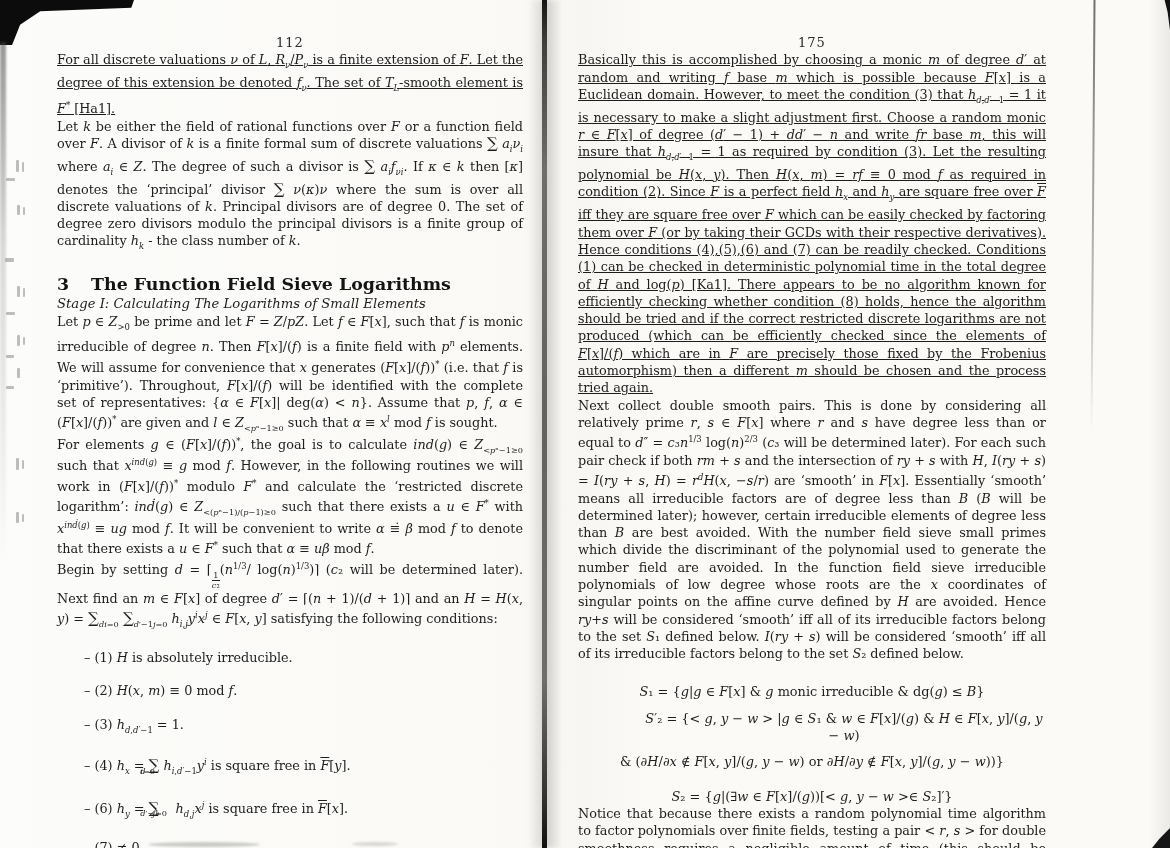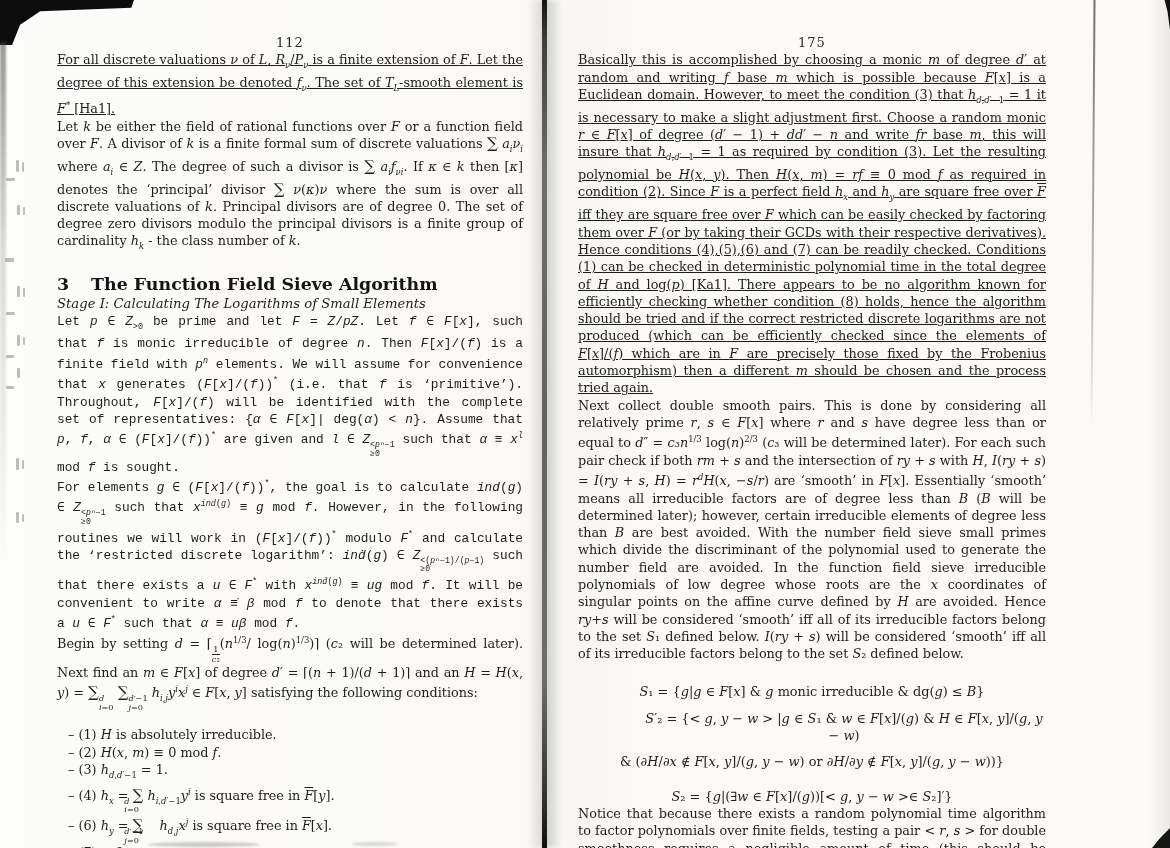--- a/index.html
+++ b/index.html
@@ -11,38 +11,38 @@
   }
   .page { position:absolute; font-size:12.8px; line-height:17.3px; color:#1d1d1d; text-align:justify; }
   .page p { margin:0; }
   .pagenum { text-align:center; font-size:13px; letter-spacing:1px; color:#2a2a2a; }
   #left-page  { left:57px;  top:34px; width:466px; }
   #right-page { left:578px; top:34px; width:468px; }
 
   .p1 { margin-top:18px;text-decoration:underline; }
   .mt14 { margin-top:14px; }
   .mt16 { margin-top:16px; }
-  .mt17 { margin-top:17px;font-family:Liberation Mono, monospace; }
+  .mt17 { margin-top:17px; }
   .mt22 { margin-top:22px; }
   .mt26 { margin-top:26px; }
 
   .sec-heading { display:flex; gap:22px; margin-top:18px; font-weight:bold; font-size:17.4px; line-height:22px; color:#141414; text-align:left; }
   .stage { font-style:italic; font-size:13.2px; text-align:left; }
 
   .cond { margin-top:15px; }
-  .cond p { margin:0; padding-left:30px; text-indent:-19px; text-align:left; }
+  .cond p { margin:16px; padding-left:30px; text-indent:-19px; text-align:left; }
 
   .eq { text-align:center; font-size:12.9px; }
   .eq-s1 { margin-top:20px; }
   .eq-s2p1 { margin-top:10px; padding-left:64px; }
   .eq-s2p2 { margin-top:9px; }
   .eq-s2 { margin-top:17px; }
 
   sup, sub { font-size:0.66em;text-align:center; }
-  .ss { display:inline-flex; flex-direction:column; vertical-align:-0.45em; font-size:8.2px; line-height:8.6px; text-align:left; }
+  .ss { display:inline-flex; flex-direction:row; vertical-align:-0.45em; font-size:8.2px; line-height:8.6px; text-align:left; }
   .frac { display:inline-flex; flex-direction:column; vertical-align:-0.45em; font-size:8.2px; line-height:8.8px; text-align:center; }
   .frac > span:first-child { border-bottom:0.8px solid #222; padding:0 1px; }
   .sum { font-size:1.18em; line-height:1; }
   .ol { text-decoration:overline; }
 
   
   .artifact { position:absolute; }
   .corner-tl { left:0; top:0; width:134px; height:45px; background:#0c0c0c;
     clip-path:polygon(0 0,100% 0,98% 17%,30% 25%,15% 55%,9% 100%,0 100%); filter:blur(.4px); }
   .left-edge-strip { left:0; top:42px; width:6px; height:520px;
@@ -69,21 +69,21 @@
 <body>
 
 <div id="canvas">
 
   <div class="page" id="left-page">
     <div class="pagenum">112</div>
     <p class="p1">For all discrete valuations <i>ν</i> of <i>L</i>, <i>R</i><sub><i>ν</i></sub>/<i>P</i><sub><i>ν</i></sub> is a finite extension of <i>F</i>. Let the degree of this extension be denoted <i>f</i><sub><i>ν</i></sub>. The set of <i>T</i><sub><i>L</i></sub>-smooth element is <i>F</i><sup>*</sup> [Ha1].</p>
     <p class="mt14">Let <i>k</i> be either the field of rational functions over <i>F</i> or a function field over <i>F</i>. A divisor of <i>k</i> is a finite formal sum of discrete valuations <span class="sum">∑</span> <i>a</i><sub><i>i</i></sub><i>ν</i><sub><i>i</i></sub> where <i>a</i><sub><i>i</i></sub> ∈ <i>Z</i>. The degree of such a divisor is <span class="sum">∑</span> <i>a</i><sub><i>i</i></sub><i>f</i><sub><i>ν</i><i>i</i></sub>. If <i>κ</i> ∈ <i>k</i> then [<i>κ</i>] denotes the ‘principal’ divisor <span class="sum">∑</span> <i>ν</i>(<i>κ</i>)<i>ν</i> where the sum is over all discrete valuations of <i>k</i>. Principal divisors are of degree 0. The set of degree zero divisors modulo the principal divisors is a finite group of cardinality <i>h</i><sub><i>k</i></sub> - the class number of <i>k</i>.</p>
     <div class="sec-heading">
       <span>3</span>
-      <span>The Function Field Sieve Algorithm</span>
+      <span>The Function Field Sieve Logarithms</span>
     </div>
     <div class="stage">Stage I: Calculating The Logarithms of Small Elements</div>
     <p class="mt17">Let <i>p</i> ∈ <i>Z</i><sub>&gt;0</sub> be prime and let <i>F</i> = <i>Z</i>/<i>pZ</i>. Let <i>f</i> ∈ <i>F</i>[<i>x</i>], such that <i>f</i> is monic irreducible of degree <i>n</i>. Then <i>F</i>[<i>x</i>]/(<i>f</i>) is a finite field with <i>p</i><sup><i>n</i></sup> elements. We will assume for convenience that <i>x</i> generates (<i>F</i>[<i>x</i>]/(<i>f</i>))<sup>*</sup> (i.e. that <i>f</i> is ‘primitive’). Throughout, <i>F</i>[<i>x</i>]/(<i>f</i>) will be identified with the complete set of representatives: {<i>α</i> ∈ <i>F</i>[<i>x</i>]| deg(<i>α</i>) &lt; <i>n</i>}. Assume that <i>p</i>, <i>f</i>, <i>α</i> ∈ (<i>F</i>[<i>x</i>]/(<i>f</i>))<sup>*</sup> are given and <i>l</i> ∈ <i>Z</i><span class="ss">
           <span>&lt;<i>p</i>ⁿ−1</span>
           <span>≥0</span>
         </span> such that <i>α</i> ≡ <i>x</i><sup><i>l</i></sup> mod <i>f</i> is sought.</p>
     <p class="mt17">For elements <i>g</i> ∈ (<i>F</i>[<i>x</i>]/(<i>f</i>))<sup>*</sup>, the goal is to calculate <i>ind</i>(<i>g</i>) ∈ <i>Z</i><span class="ss">
           <span>&lt;<i>p</i>ⁿ−1</span>
           <span>≥0</span>
         </span> such that <i>x</i><sup><i>ind</i>(<i>g</i>)</sup> ≡ <i>g</i> mod <i>f</i>. However, in the following routines we will work in (<i>F</i>[<i>x</i>]/(<i>f</i>))<sup>*</sup> modulo <i>F</i><sup>*</sup> and calculate the ‘restricted discrete logarithm’: <i>inḋ</i>(<i>g</i>) ∈ <i>Z</i><span class="ss">

